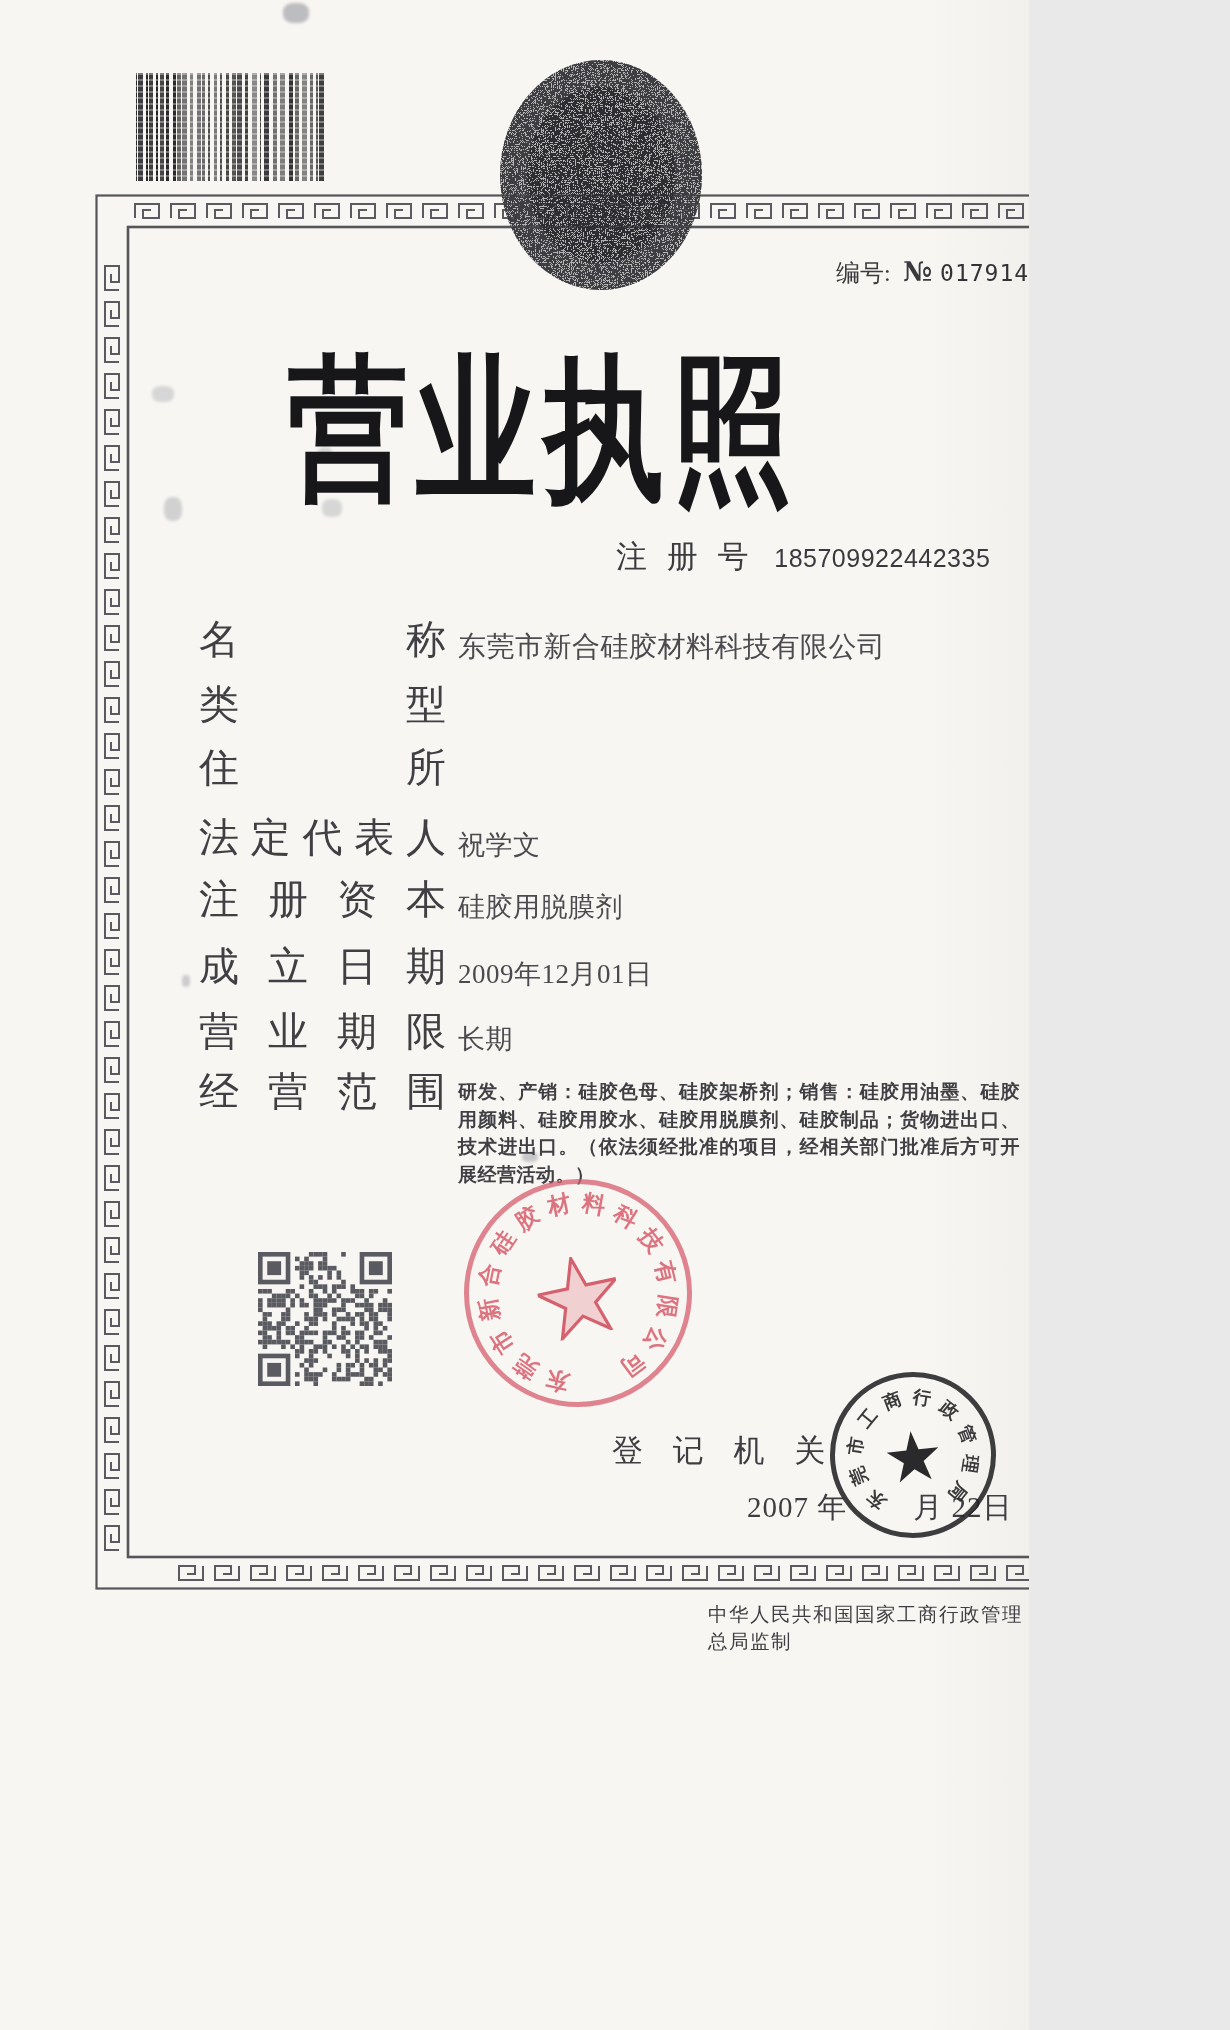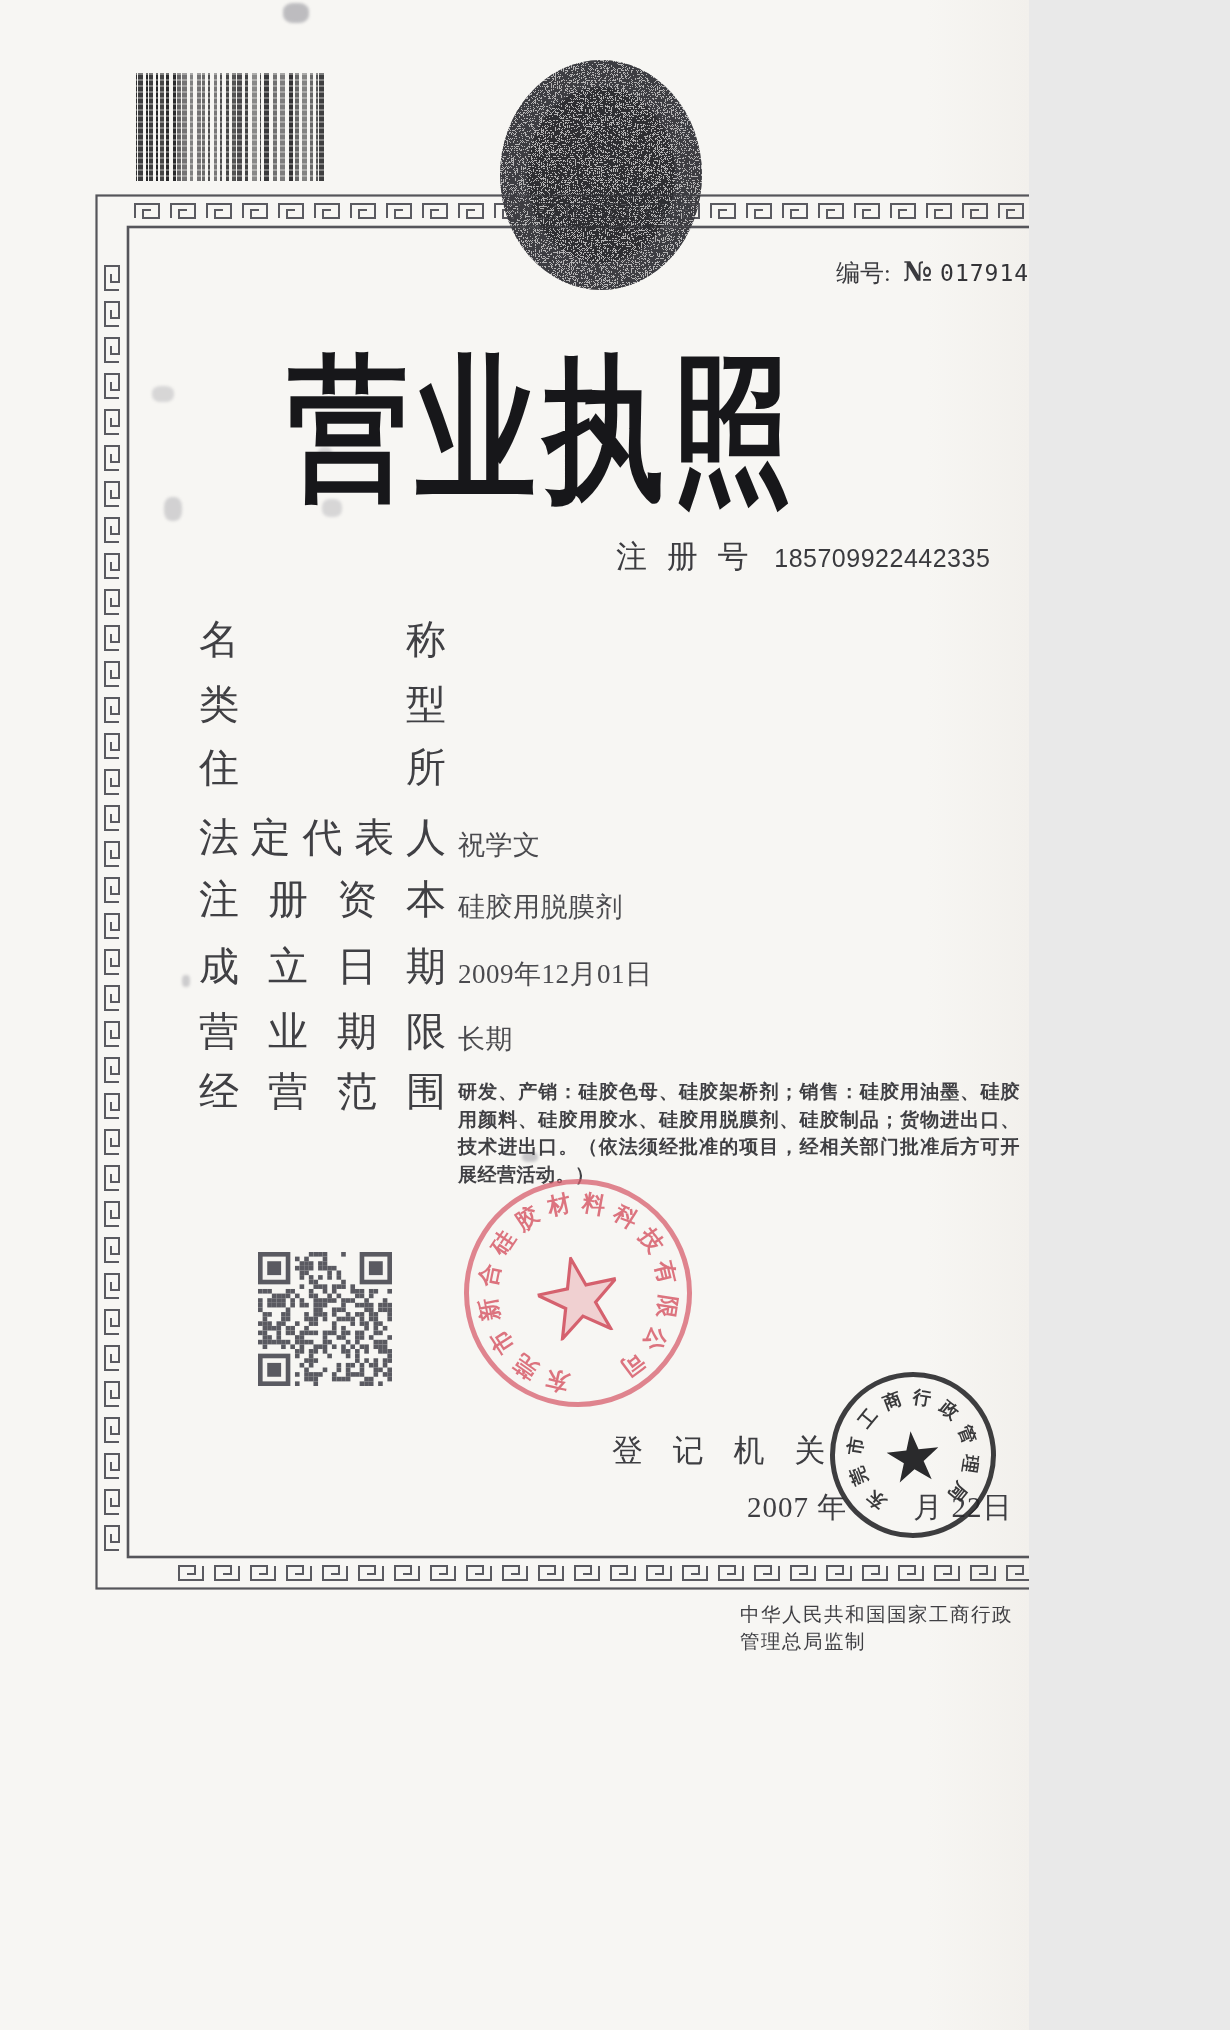--- a/index.html
+++ b/index.html
@@ -35,21 +35,21 @@
   .issuedate{position:absolute;left:747px;top:1488px;font-size:29px;color:#3e3e42;white-space:pre;z-index:3;letter-spacing:1px;}
   .seal{border-radius:50%;z-index:4;}
   #redseal{position:absolute;left:464px;top:1179px;width:228px;height:228px;transform:rotate(-12deg);z-index:4;}
   #redseal .ringb{position:absolute;inset:0;border:5px solid rgba(214,88,102,.72);border-radius:50%;}
   #redseal .star{position:absolute;left:50%;top:50%;transform:translate(-50%,-46%);}
   #blackseal{position:absolute;left:830px;top:1372px;width:166px;height:166px;transform:rotate(-6deg);z-index:4;}
   #blackseal .ringb{position:absolute;inset:0;border:5px solid rgba(35,35,38,.88);border-radius:50%;}
   #blackseal .star{position:absolute;left:50%;top:50%;transform:translate(-50%,-48%);}
   .footer-left{position:absolute;left:97px;top:1604px;font-size:17px;color:#47474b;
         font-family:"DejaVu Sans Mono",monospace;z-index:3;}
-  .footer-right{position:absolute;left:740px;top:1601px;font-size:19.5px;color:#3f3f43;letter-spacing:1.5px;z-index:3;}
+  .footer-right{position:absolute;left:708px;top:1601px;font-size:19.5px;color:#3f3f43;letter-spacing:1.5px;z-index:3;}
   .smudge{position:absolute;border-radius:40%;filter:blur(1.5px);background:#8e8e96;z-index:2;}
 </style>
 </head>
 <body>
 
 <div class="page">
 
   <svg id="frame" width="1012" height="1396">
       <rect x="1.5" y="1.5" width="1009" height="1393" fill="none" stroke="#55555a" stroke-width="2.2"></rect>
       <rect x="33" y="33" width="946" height="1330" fill="none" stroke="#55555a" stroke-width="2.6"></rect>
@@ -121,20 +121,21 @@
   <div class="regline">
     <span class="lab">注 册 号</span>
     <span class="num">185709922442335</span>
   </div>
 
   <div class="row" style="top:620px">
     <div class="flabel spread">
         <span>名</span>
         <span>称</span>
       </div>
+    <div class="fvalue big">东莞市新合硅胶材料科技有限公司</div>
   </div>
   <div class="row" style="top:685px">
     <div class="flabel spread">
         <span>类</span>
         <span>型</span>
       </div>
   </div>
   <div class="row" style="top:748px">
     <div class="flabel spread">
         <span>住</span>

